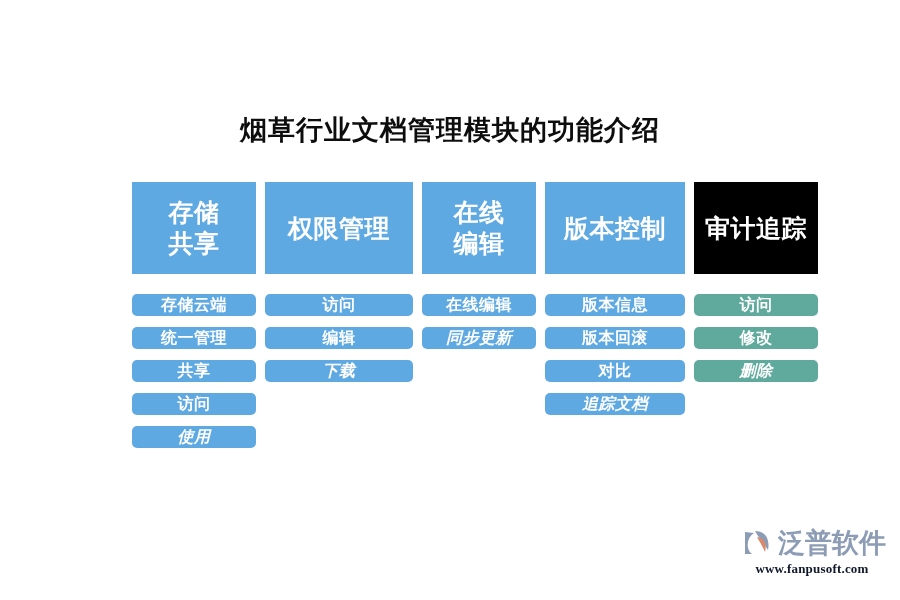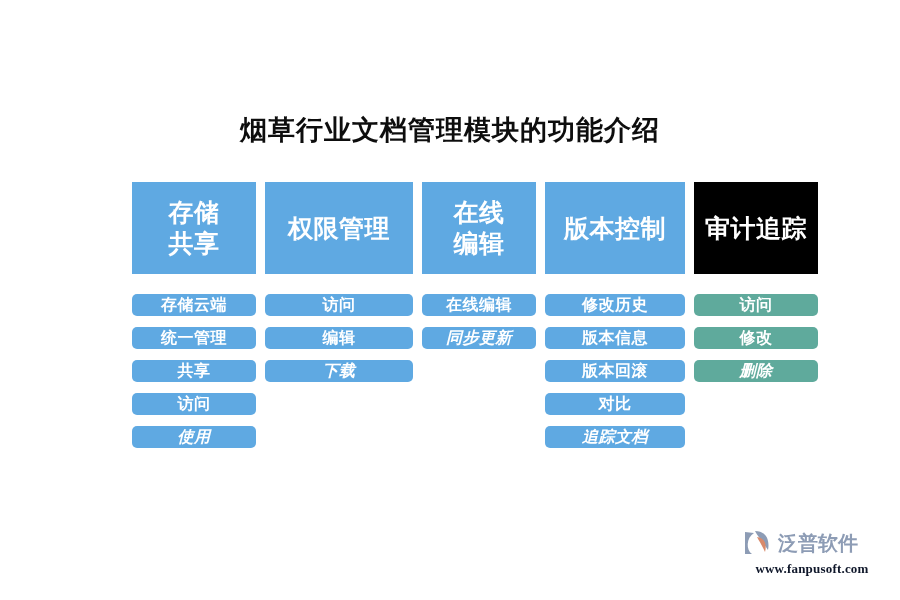--- a/index.html
+++ b/index.html
@@ -126,21 +126,21 @@
     align-items: center;
     height: 34px;
   }
   .logo-mark {
     width: 32px;
     height: 30px;
     flex: 0 0 32px;
     margin-right: 4px;
   }
   .logo-word {
-    font-size: 20px;
+    font-size: 27px;
     font-weight: bold;
     color: #8D9CB5;
     letter-spacing: 0px;
     line-height: 30px;
     white-space: nowrap;
   }
   .logo-url {
     margin-top: 1px;
     font-size: 13px;
     font-weight: bold;
@@ -198,21 +198,20 @@
           <div class="chip blue">同步更新</div>
         </div>
       </div>
       <div class="column col-3">
         <div class="header-card blue">
           <div>
             <span class="line">版本控制</span>
           </div>
         </div>
         <div class="chips">
-          <div class="chip blue">修改历史</div>
           <div class="chip blue">版本信息</div>
           <div class="chip blue">版本回滚</div>
           <div class="chip blue">对比</div>
           <div class="chip blue">追踪文档</div>
         </div>
       </div>
       <div class="column col-4">
         <div class="header-card green">
           <div>
             <span class="line">审计追踪</span>

